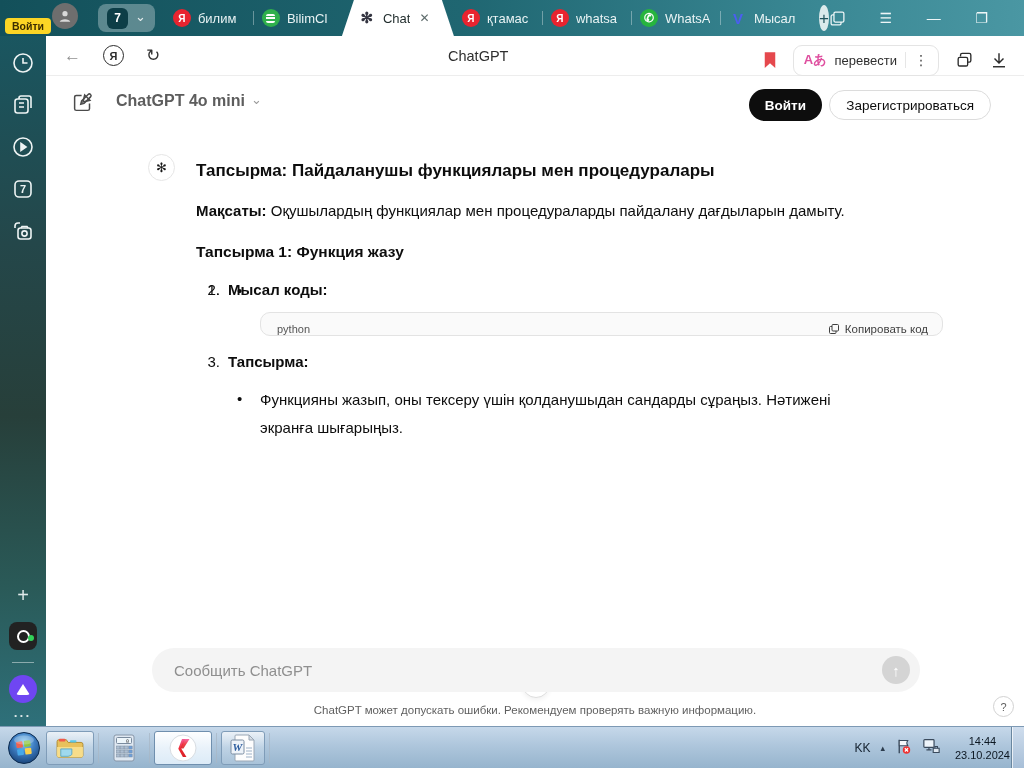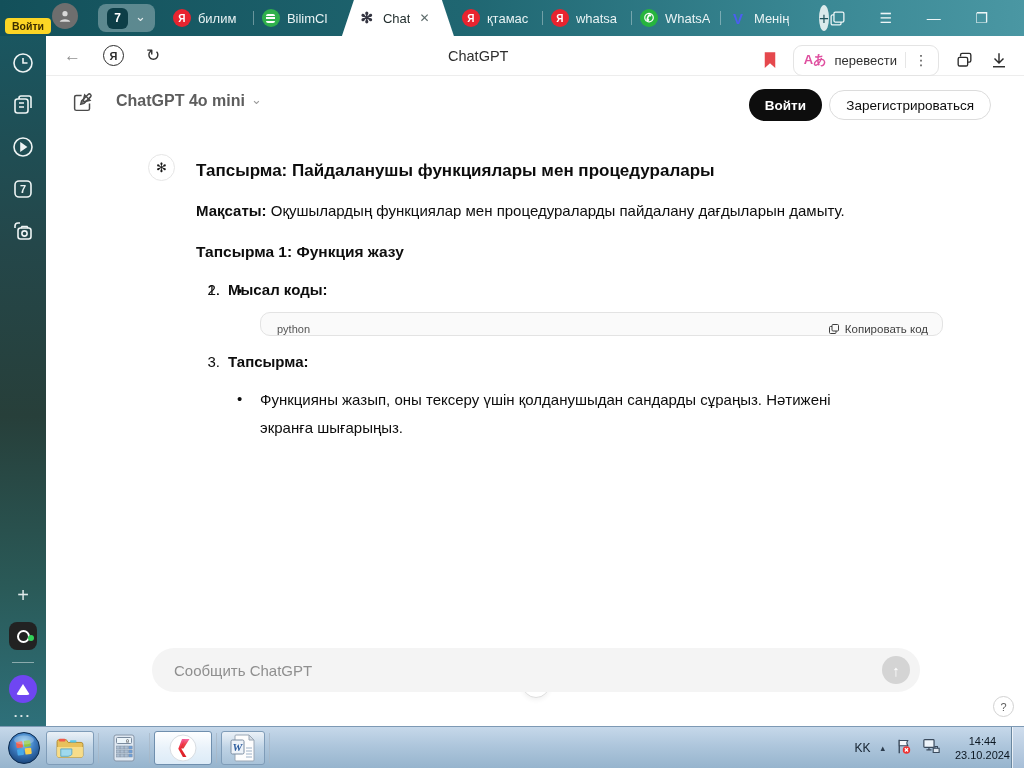--- a/index.html
+++ b/index.html
@@ -164,21 +164,21 @@
         <span class="tlabel">whatsa</span>
       </div>
       <div class="tsep"></div>
       <div class="tab">
         <span class="ticon whatsapp">✆</span>
         <span class="tlabel">WhatsA</span>
       </div>
       <div class="tsep"></div>
       <div class="tab">
         <span class="ticon vicon">V</span>
-        <span class="tlabel">Менің</span>
+        <span class="tlabel">Мысал</span>
       </div>
     </div>
     <div class="newtab">+</div>
     <div class="tb-spacer"></div>
     <div class="wincontrols">
       <span class="wc">
         <svg width="17" height="17" viewBox="0 0 24 24" fill="none" stroke="#eef6f7" stroke-width="1.8">
             <rect x="7" y="3" width="14" height="14" rx="2"></rect>
             <path d="M17 17v2a2 2 0 0 1-2 2H5a2 2 0 0 1-2-2V9a2 2 0 0 1 2-2h2"></path>
           </svg>
@@ -325,20 +325,21 @@
       </div>
     </div>
 
     <div class="scrolldown">↓</div>
 
     <div class="composer">
       <input type="text" placeholder="Сообщить ChatGPT" style="">
       <div class="sendbtn">↑</div>
     </div>
 
+    <div class="disclaimer">ChatGPT может допускать ошибки. Рекомендуем проверять важную информацию.</div>
     <div class="helpbtn">?</div>
   </div>
 
   <div class="taskbar">
     <div class="orb">
       <svg width="36" height="36" viewBox="0 0 36 36">
         <defs>
           <radialGradient id="orbg" cx="50%" cy="32%" r="75%">
             <stop offset="0%" stop-color="#8fd0f5"></stop>
               <stop offset="45%" stop-color="#3f7fc4"></stop>

